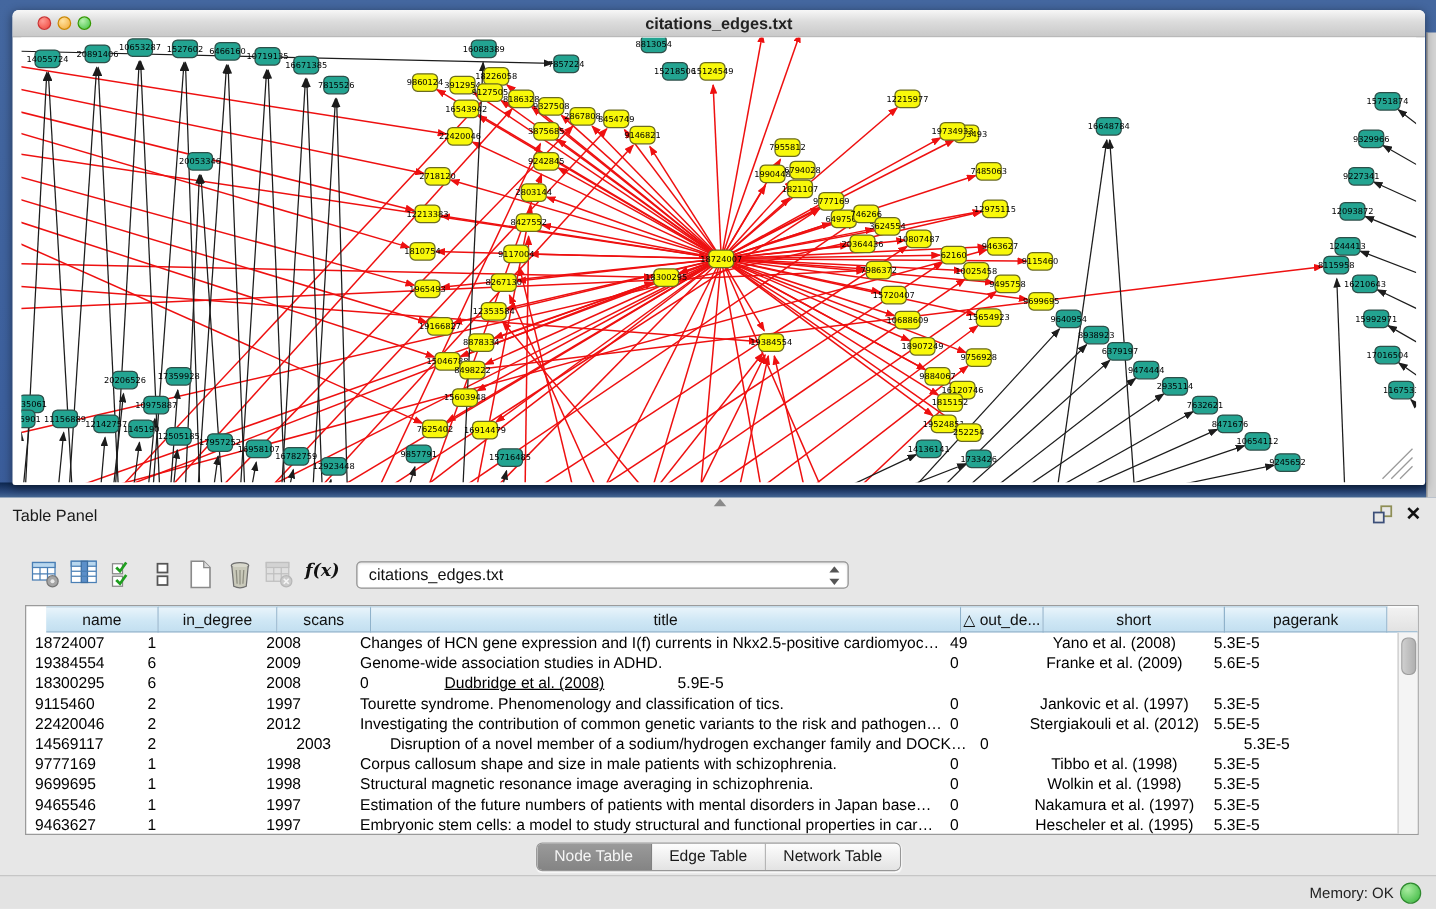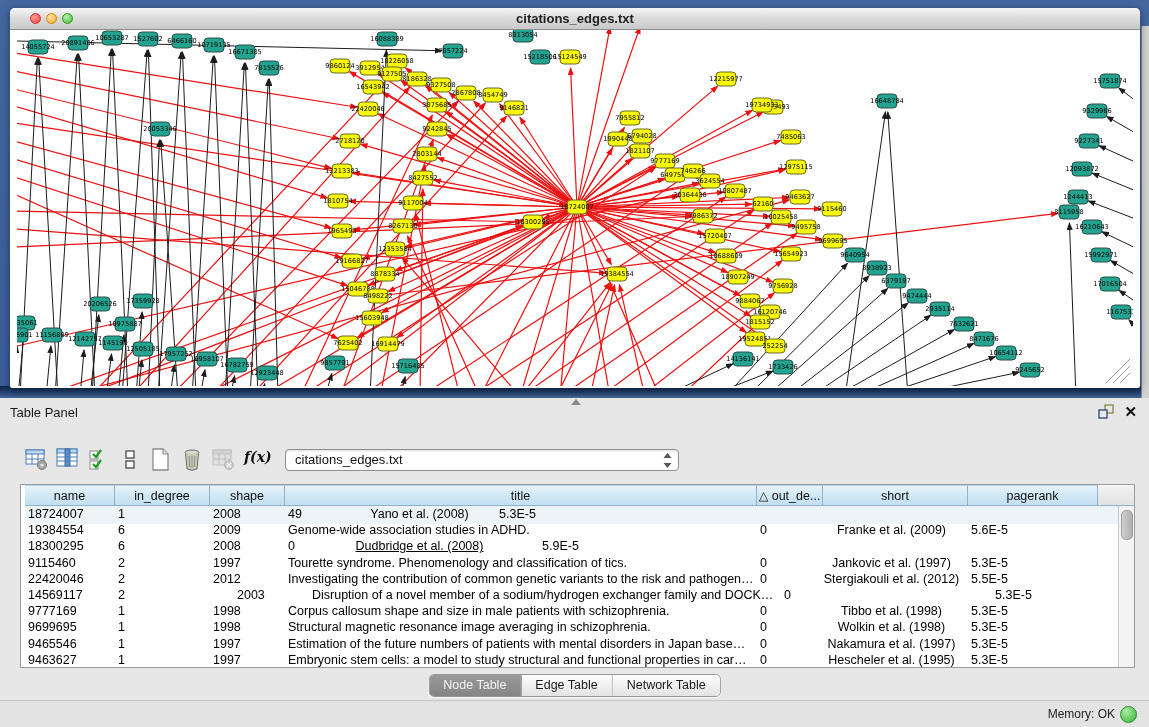--- a/index.html
+++ b/index.html
@@ -37,21 +37,21 @@
 
   .toolbar-icon{position:absolute;top:50px;width:24px;height:24px}
   .combo{position:absolute;left:285px;top:51px;width:394px;height:22px;background:#fff;
          border:1px solid #8e8e8e;border-radius:4px;box-sizing:border-box;
          box-shadow:inset 0 1px 2px rgba(0,0,0,.12)}
   .combo .val{position:absolute;left:9px;top:0;line-height:20px;font-size:13px;color:#111}
   .combo .arrows{position:absolute;right:6px;top:3px}
 
   .dtable{position:absolute;left:20px;top:86px;width:1115px;height:184px;background:#fff;
           border:1px solid #9b9b9b;box-sizing:border-box}
-  .hrow{position:absolute;left:4px;top:0;right:0;height:39px;display:flex;background:#eef3f7}
+  .hrow{position:absolute;left:16px;top:0;right:0;height:21px;display:flex;background:#eef3f7}
   .hcell{height:21px;line-height:21px;box-sizing:border-box;text-align:center;font-size:12.5px;color:#111;
          background:linear-gradient(180deg,#e9f4fb 0%,#cfe7f5 55%,#c3dff0 100%);
          border-right:1px solid #8fb2cb;border-bottom:1px solid #8fb2cb;border-top:1px solid #b9d4e5;
          overflow:hidden;white-space:nowrap}
   .hcell.filler{background:linear-gradient(180deg,#f2f2f2,#e2e2e2);border-right:none;border-top:1px solid #fff}
   .body-rows{position:absolute;left:0;top:21px;right:15px;bottom:0;overflow:hidden}
   .drow{display:flex;height:16.2px;line-height:16.2px;font-size:12.5px;color:#000;white-space:nowrap}
   .dcell{box-sizing:border-box;padding-left:7px;overflow:hidden;white-space:nowrap}
   .dcell.c{text-align:center;padding-left:0}
   .vsb{position:absolute;right:0;top:21px;bottom:0;width:15px;background:#f4f4f4;border-left:1px solid #c9c9c9}
@@ -807,32 +807,33 @@
     <svg class="arrows" width="9" height="15">
       <path d="M4.5 0 L8.5 5 L0.5 5 Z" fill="#555"></path>
       <path d="M4.5 15 L8.5 10 L0.5 10 Z" fill="#555"></path>
     </svg>
   </div>
 
   <div class="dtable">
     <div class="hrow" id="hrow">
         <div class="hcell" style="width: 90px;">name</div>
         <div class="hcell" style="width: 95px;">in_degree</div>
-        <div class="hcell" style="width: 75px;">shape</div>
+        <div class="hcell" style="width: 75px;">scans</div>
         <div class="hcell" style="width: 472px;">title</div>
         <div class="hcell" style="width: 66px;">△ out_de...</div>
         <div class="hcell" style="width: 145px;">short</div>
         <div class="hcell" style="width: 130px;">pagerank</div>
         <div class="hcell filler" style="flex: 1 1 0%;"></div>
       </div>
     <div class="body-rows" id="brows">
         <div class="drow">
           <div class="dcell" style="width: 90px;">18724007</div>
           <div class="dcell" style="width: 95px;">1</div>
           <div class="dcell" style="width: 75px;">2008</div>
+          <div class="dcell" style="width: 472px;">Changes of HCN gene expression and I(f) currents in Nkx2.5-positive cardiomyoc…</div>
           <div class="dcell" style="width: 66px;">49</div>
           <div class="dcell c" style="width: 145px;">Yano et al. (2008)</div>
           <div class="dcell" style="width: 130px;">5.3E-5</div>
         </div>
         <div class="drow">
           <div class="dcell" style="width: 90px;">19384554</div>
           <div class="dcell" style="width: 95px;">6</div>
           <div class="dcell" style="width: 75px;">2009</div>
           <div class="dcell" style="width: 472px;">Genome-wide association studies in ADHD.</div>
           <div class="dcell" style="width: 66px;">0</div>

